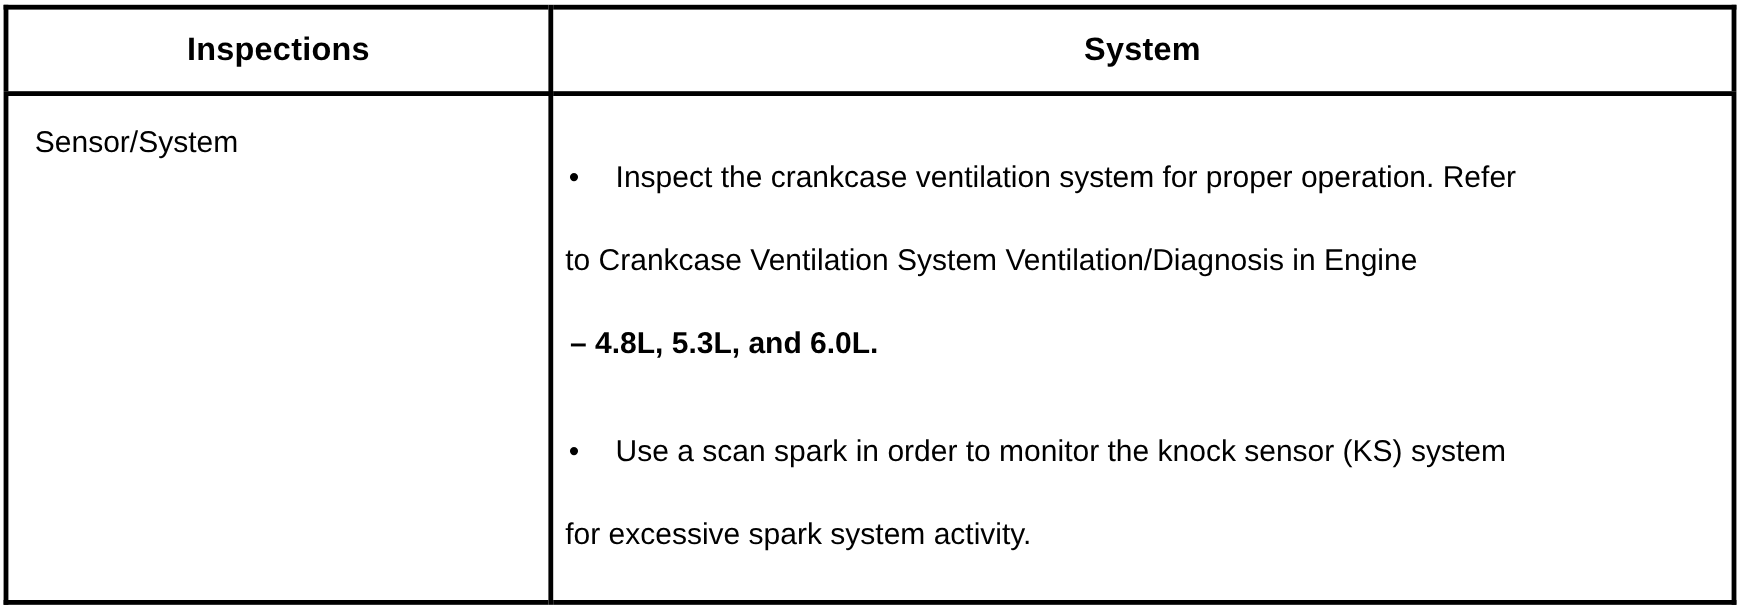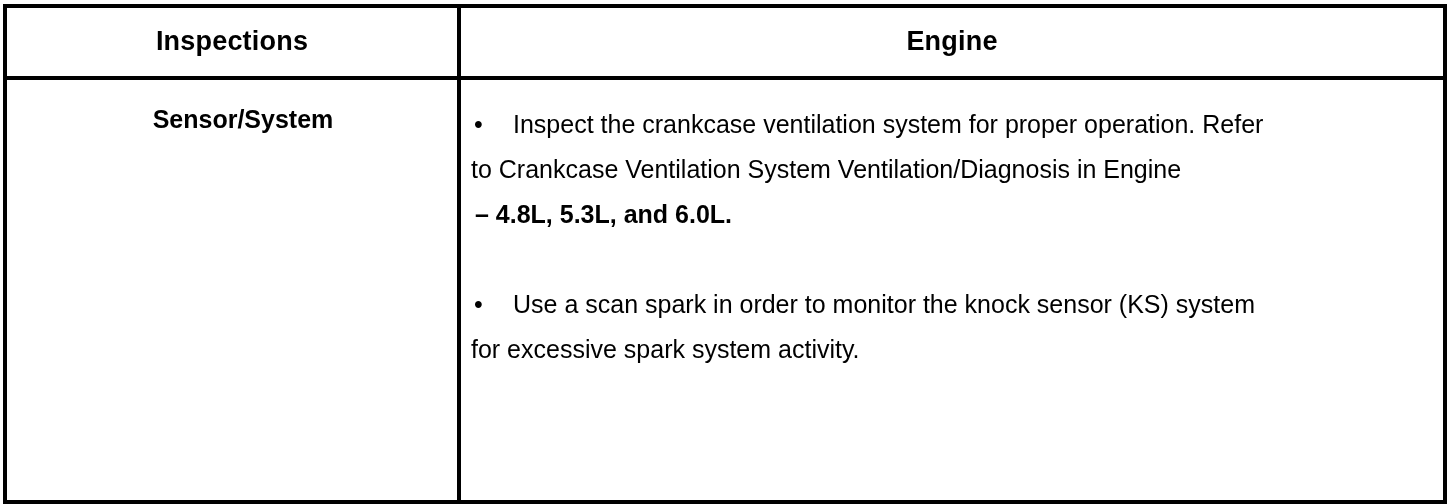--- a/index.html
+++ b/index.html
@@ -69,24 +69,23 @@
   .body-row td.col-sep {
     border-right: 4px solid #000;
   }
 
   .cell-inspections {
     padding: 24px 0 0 22px;
   }
   .plain-text {
     display: block;
     font-size: 25px;
-    font-weight: bold;
+    font-weight: normal;
     line-height: 1.2;
     white-space: nowrap;
-    text-align: center;
   }
 
   .cell-action {
     padding: 22px 14px 0 10px;
   }
 
   .bullet-list {
     margin: 0;
     padding: 0;
     list-style: none;
@@ -112,20 +111,21 @@
     text-align: left;
   }
   .bullet-body {
     display: block;
     text-indent: 42px;   
     padding-left: 0;
   }
   .bullet-body .line {
     display: block;
     text-indent: 0;
+    margin-top: 24px;
   }
   .bullet-body .line.first {
     text-indent: 42px;
   }
   .bullet-body .line.indented {
     padding-left: 4px;
     font-weight: bold;
   }
 </style>
 </head>
@@ -138,21 +138,21 @@
       <col class="col-inspections">
       <col class="col-action">
     </colgroup>
 
     <thead>
       <tr class="header-row">
         <th class="col-sep">
           <span class="header-title">Inspections</span>
         </th>
         <th>
-          <span class="header-title">Engine</span>
+          <span class="header-title">System</span>
         </th>
       </tr>
     </thead>
 
     <tbody>
       <tr class="body-row">
 
         <td class="col-sep">
           <div class="cell-inspections">
             <span class="plain-text">Sensor/System</span>

